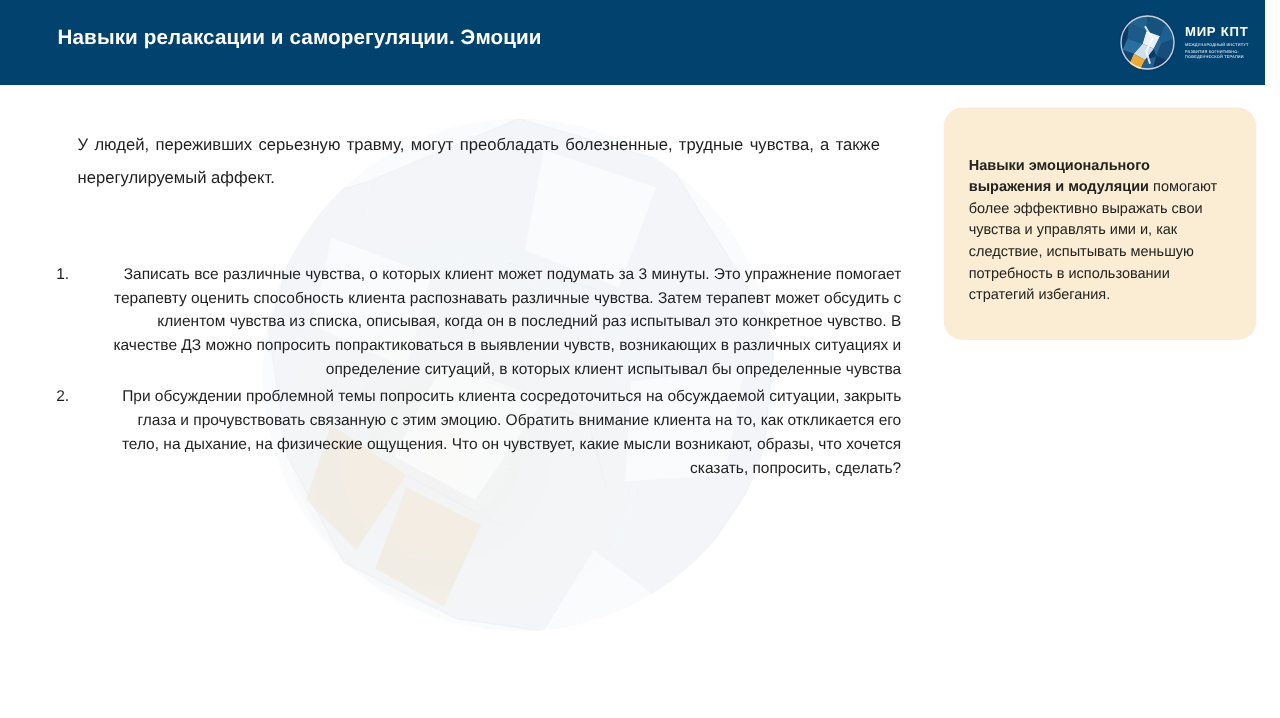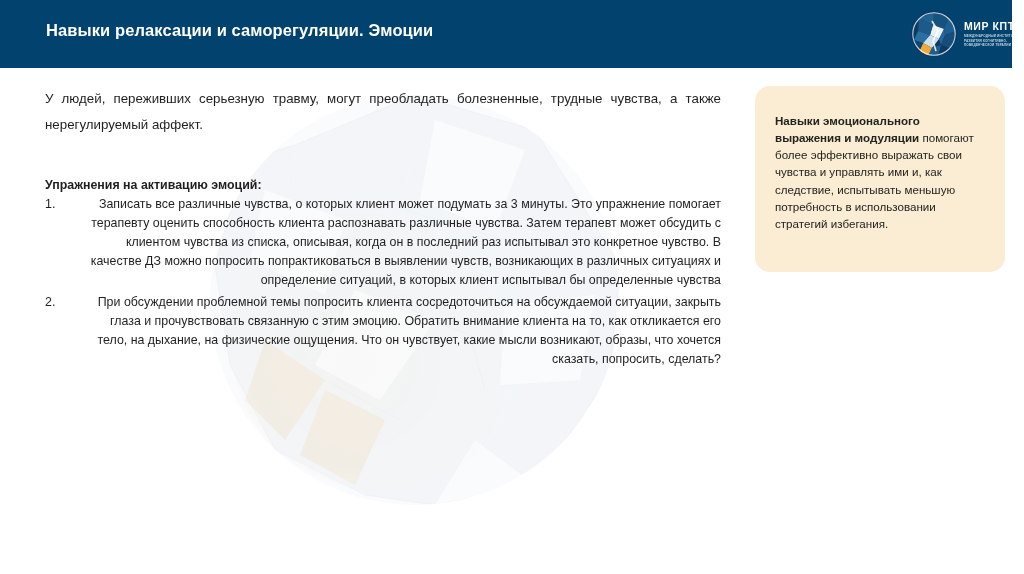--- a/index.html
+++ b/index.html
@@ -53,21 +53,21 @@
     font-size: 16.5px;
     font-weight: bold;
     color: #ffffff;
     letter-spacing: 0.1px;
     white-space: nowrap;
   }
 
   
   .logo {
     position: absolute;
-    right: 2px;
+    right: 18px;
     top: 9px;
     height: 50px;
     display: flex;
     align-items: center;
     gap: 7px;
   }
   .logo-mark {
     width: 46px;
     height: 46px;
     flex: 0 0 46px;
@@ -106,21 +106,21 @@
     left: 45px;
     top: 86px;
     width: 676px;
     z-index: 2;
     color: #1d1d1d;
   }
   .para {
     font-size: 13.3px;
     line-height: 1.95;
     color: #1f1f1f;
-    margin: 0;
+    margin: 17px;
   }
   .para.justify { text-align: justify; }
 
   .block-gap { height: 19px; }
 
   .lead {
     font-size: 13.3px;
     line-height: 1.95;
     color: #1f1f1f;
     margin: 0;
@@ -157,21 +157,21 @@
   
   .callout {
     position: absolute;
     left: 755px;
     top: 86px;
     width: 250px;
     min-height: 186px;
     background: #fbecd4;
     border-radius: 15px;
     box-sizing: border-box;
-    padding: 26px 20px 18px 20px;
+    padding: 38px 20px 18px 20px;
     z-index: 2;
   }
   .callout-text {
     font-size: 11.6px;
     line-height: 1.48;
     color: #23241f;
     margin: 0;
   }
   .callout-text b { font-weight: bold; }
 </style>
@@ -272,21 +272,20 @@
   </div>
 
   <div class="content">
     <p class="para justify">У людей, переживших серьезную травму, могут преобладать болезненные, трудные чувства, а также нерегулируемый аффект.</p>
 
     <div class="block-gap"></div>
 
 
     <div class="block-gap"></div>
 
-    <p class="ex-heading">Упражнения на активацию эмоций:</p>
 
     <ol class="num-list">
       <li class="num-item">
         <span class="num-marker">1.</span>
         <span class="num-body">Записать все различные чувства, о которых клиент может подумать за 3 минуты. Это упражнение помогает терапевту оценить способность клиента распознавать различные чувства. Затем терапевт может обсудить с клиентом чувства из списка, описывая, когда он в последний раз испытывал это конкретное чувство. В качестве ДЗ можно попросить попрактиковаться в выявлении чувств, возникающих в различных ситуациях и определение ситуаций, в которых клиент испытывал бы определенные чувства</span>
       </li>
       <li class="num-item">
         <span class="num-marker">2.</span>
         <span class="num-body">При обсуждении проблемной темы попросить клиента сосредоточиться на обсуждаемой ситуации, закрыть глаза и прочувствовать связанную с этим эмоцию. Обратить внимание клиента на то, как откликается его тело, на дыхание, на физические ощущения. Что он чувствует, какие мысли возникают, образы, что хочется сказать, попросить, сделать?</span>
       </li>

